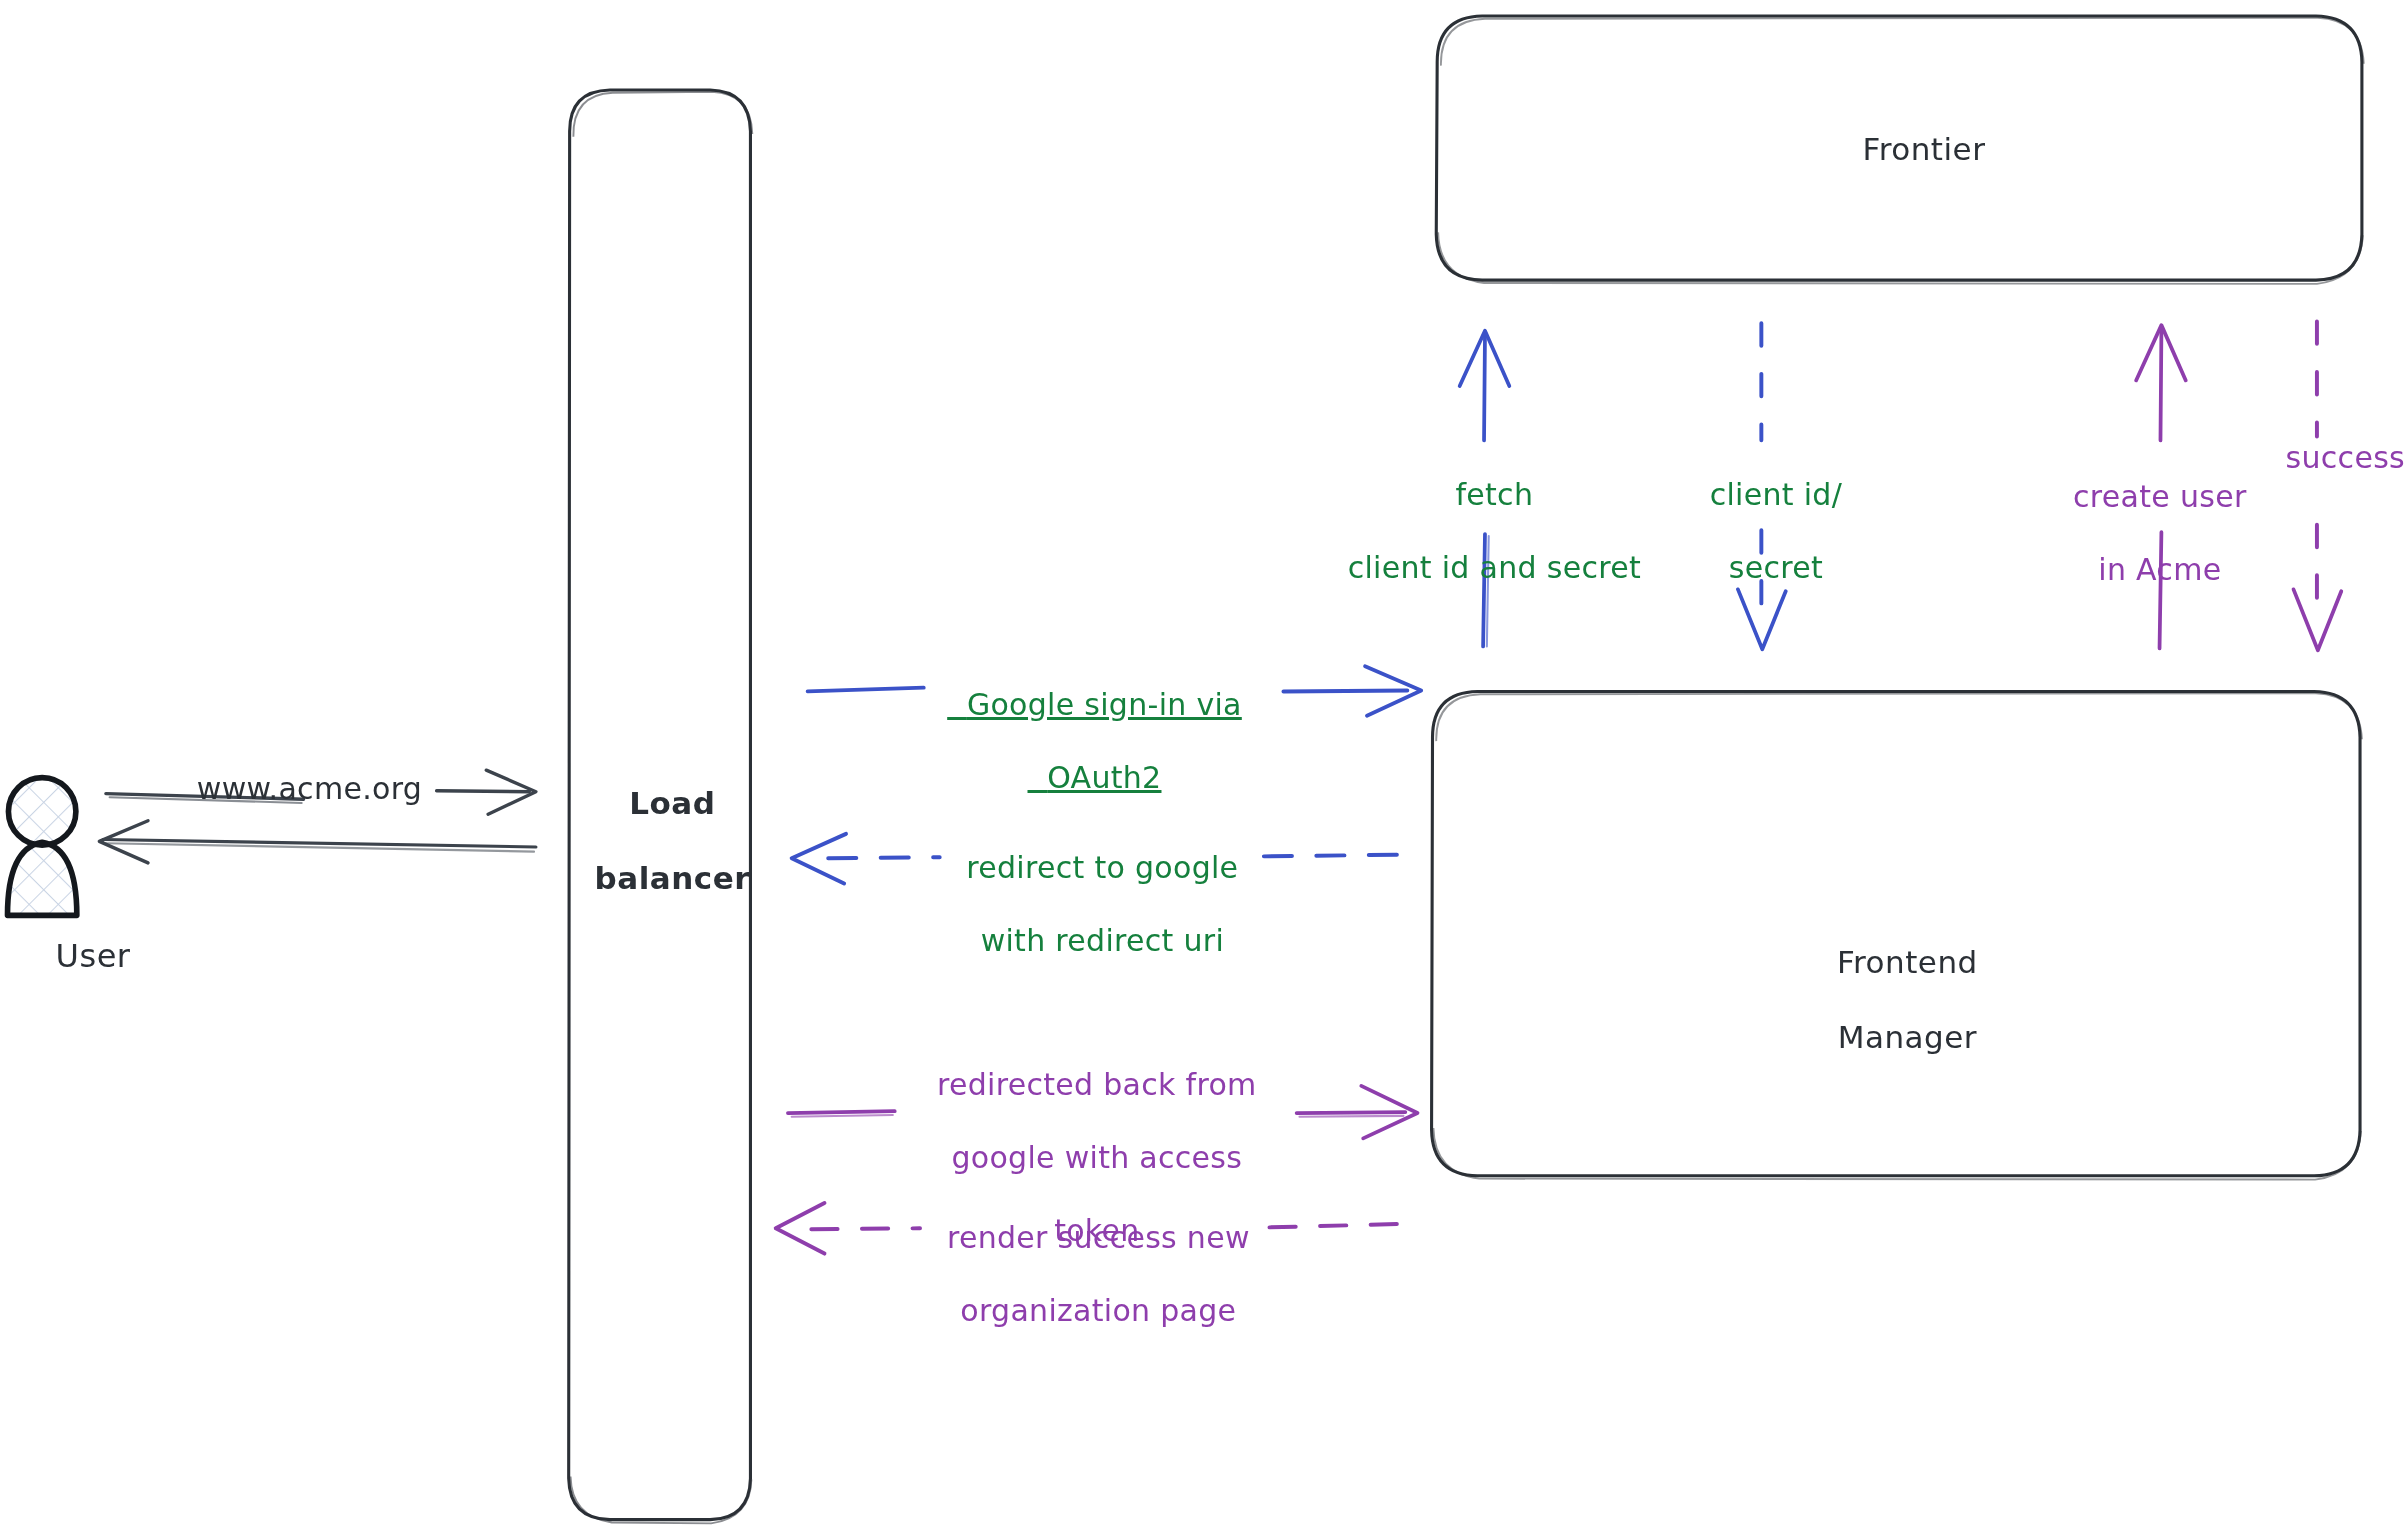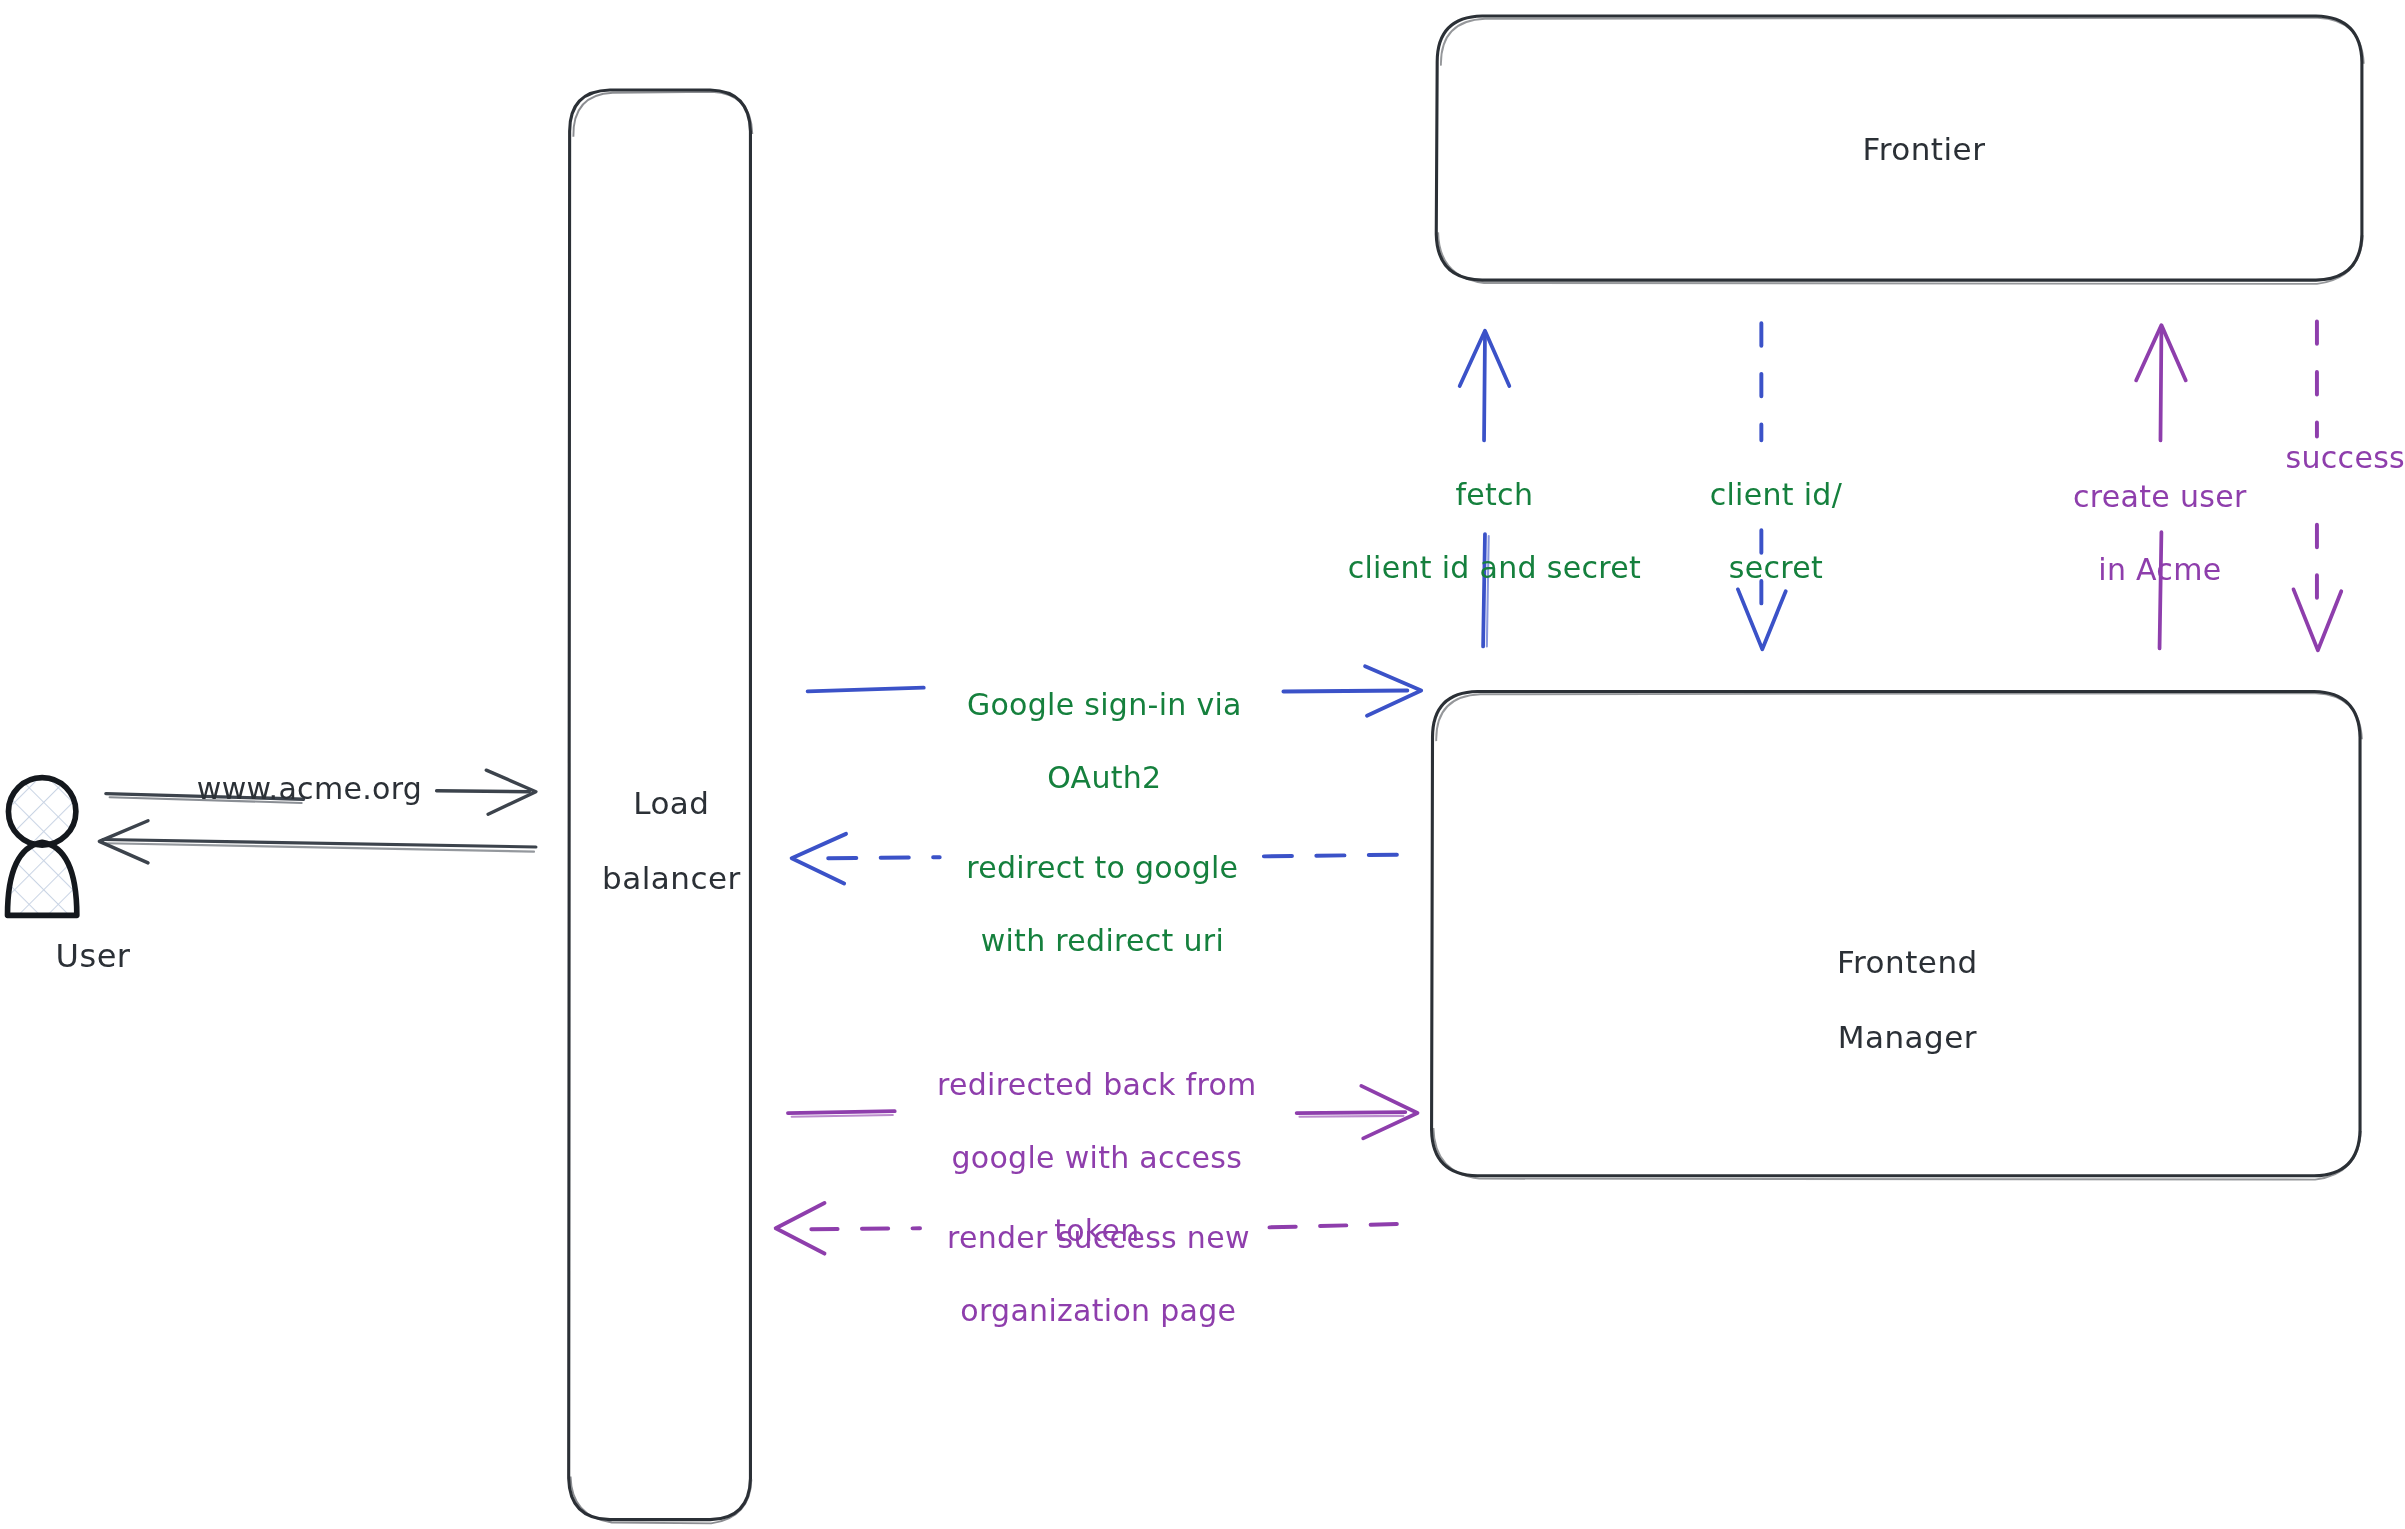--- a/index.html
+++ b/index.html
@@ -139,35 +139,35 @@
 
   <g>
     <path d="M 2473 343 L 2473 466" fill="none" stroke="#8e3eac" stroke-width="4.2" stroke-linecap="round" stroke-dasharray="24 30"></path>
     <path d="M 2473 560 L 2473 646" fill="none" stroke="#8e3eac" stroke-width="4.2" stroke-linecap="round" stroke-dasharray="24 30"></path>
     <path d="M 2448 629 L 2474 694 L 2499 631" fill="none" stroke="#8e3eac" stroke-width="4" stroke-linecap="round" stroke-linejoin="round"></path>
   </g>
 </svg>
 
 <div class="lbl node-label dark" style="left:0px; top:937px; width:142px; text-align:center; font-size:32px;padding-left:22px;">User</div>
 
-<div class="lbl node-label dark" style="left:570px; top:747px; width:182px;">
+<div class="lbl node-label dark" style="left:570px; top:747px; width:182px;font-weight:bold;">
   <span>Load</span><br>
   <span>balancer</span>
 </div>
 
 <div class="lbl node-label dark" style="left:1437px; top:131px; width:926px;padding-left:24px;">Frontier</div>
 
 <div class="lbl node-label dark" style="left:1433px; top:906px; width:928px;">
   <span>Frontend</span><br>
   <span>Manager</span>
 </div>
 
 <div class="lbl edge-label dark" style="left:169px; top:771px; width:281px; font-size:30px;">www.acme.org</div>
 
-<div class="lbl edge-label blue" style="left:912px; top:650px; width:365px;">
+<div class="lbl edge-label blue" style="left:912px; top:650px; width:365px;text-decoration:underline;">
   <span>Google sign-in via</span><br>
   <span>OAuth2</span>
 </div>
 
 <div class="lbl edge-label blue" style="left:918px; top:813px; width:349px;">
   <span>redirect to google</span><br>
   <span>with redirect uri</span>
 </div>
 
 <div class="lbl edge-label purple" style="left:881px; top:1030px; width:412px;">

